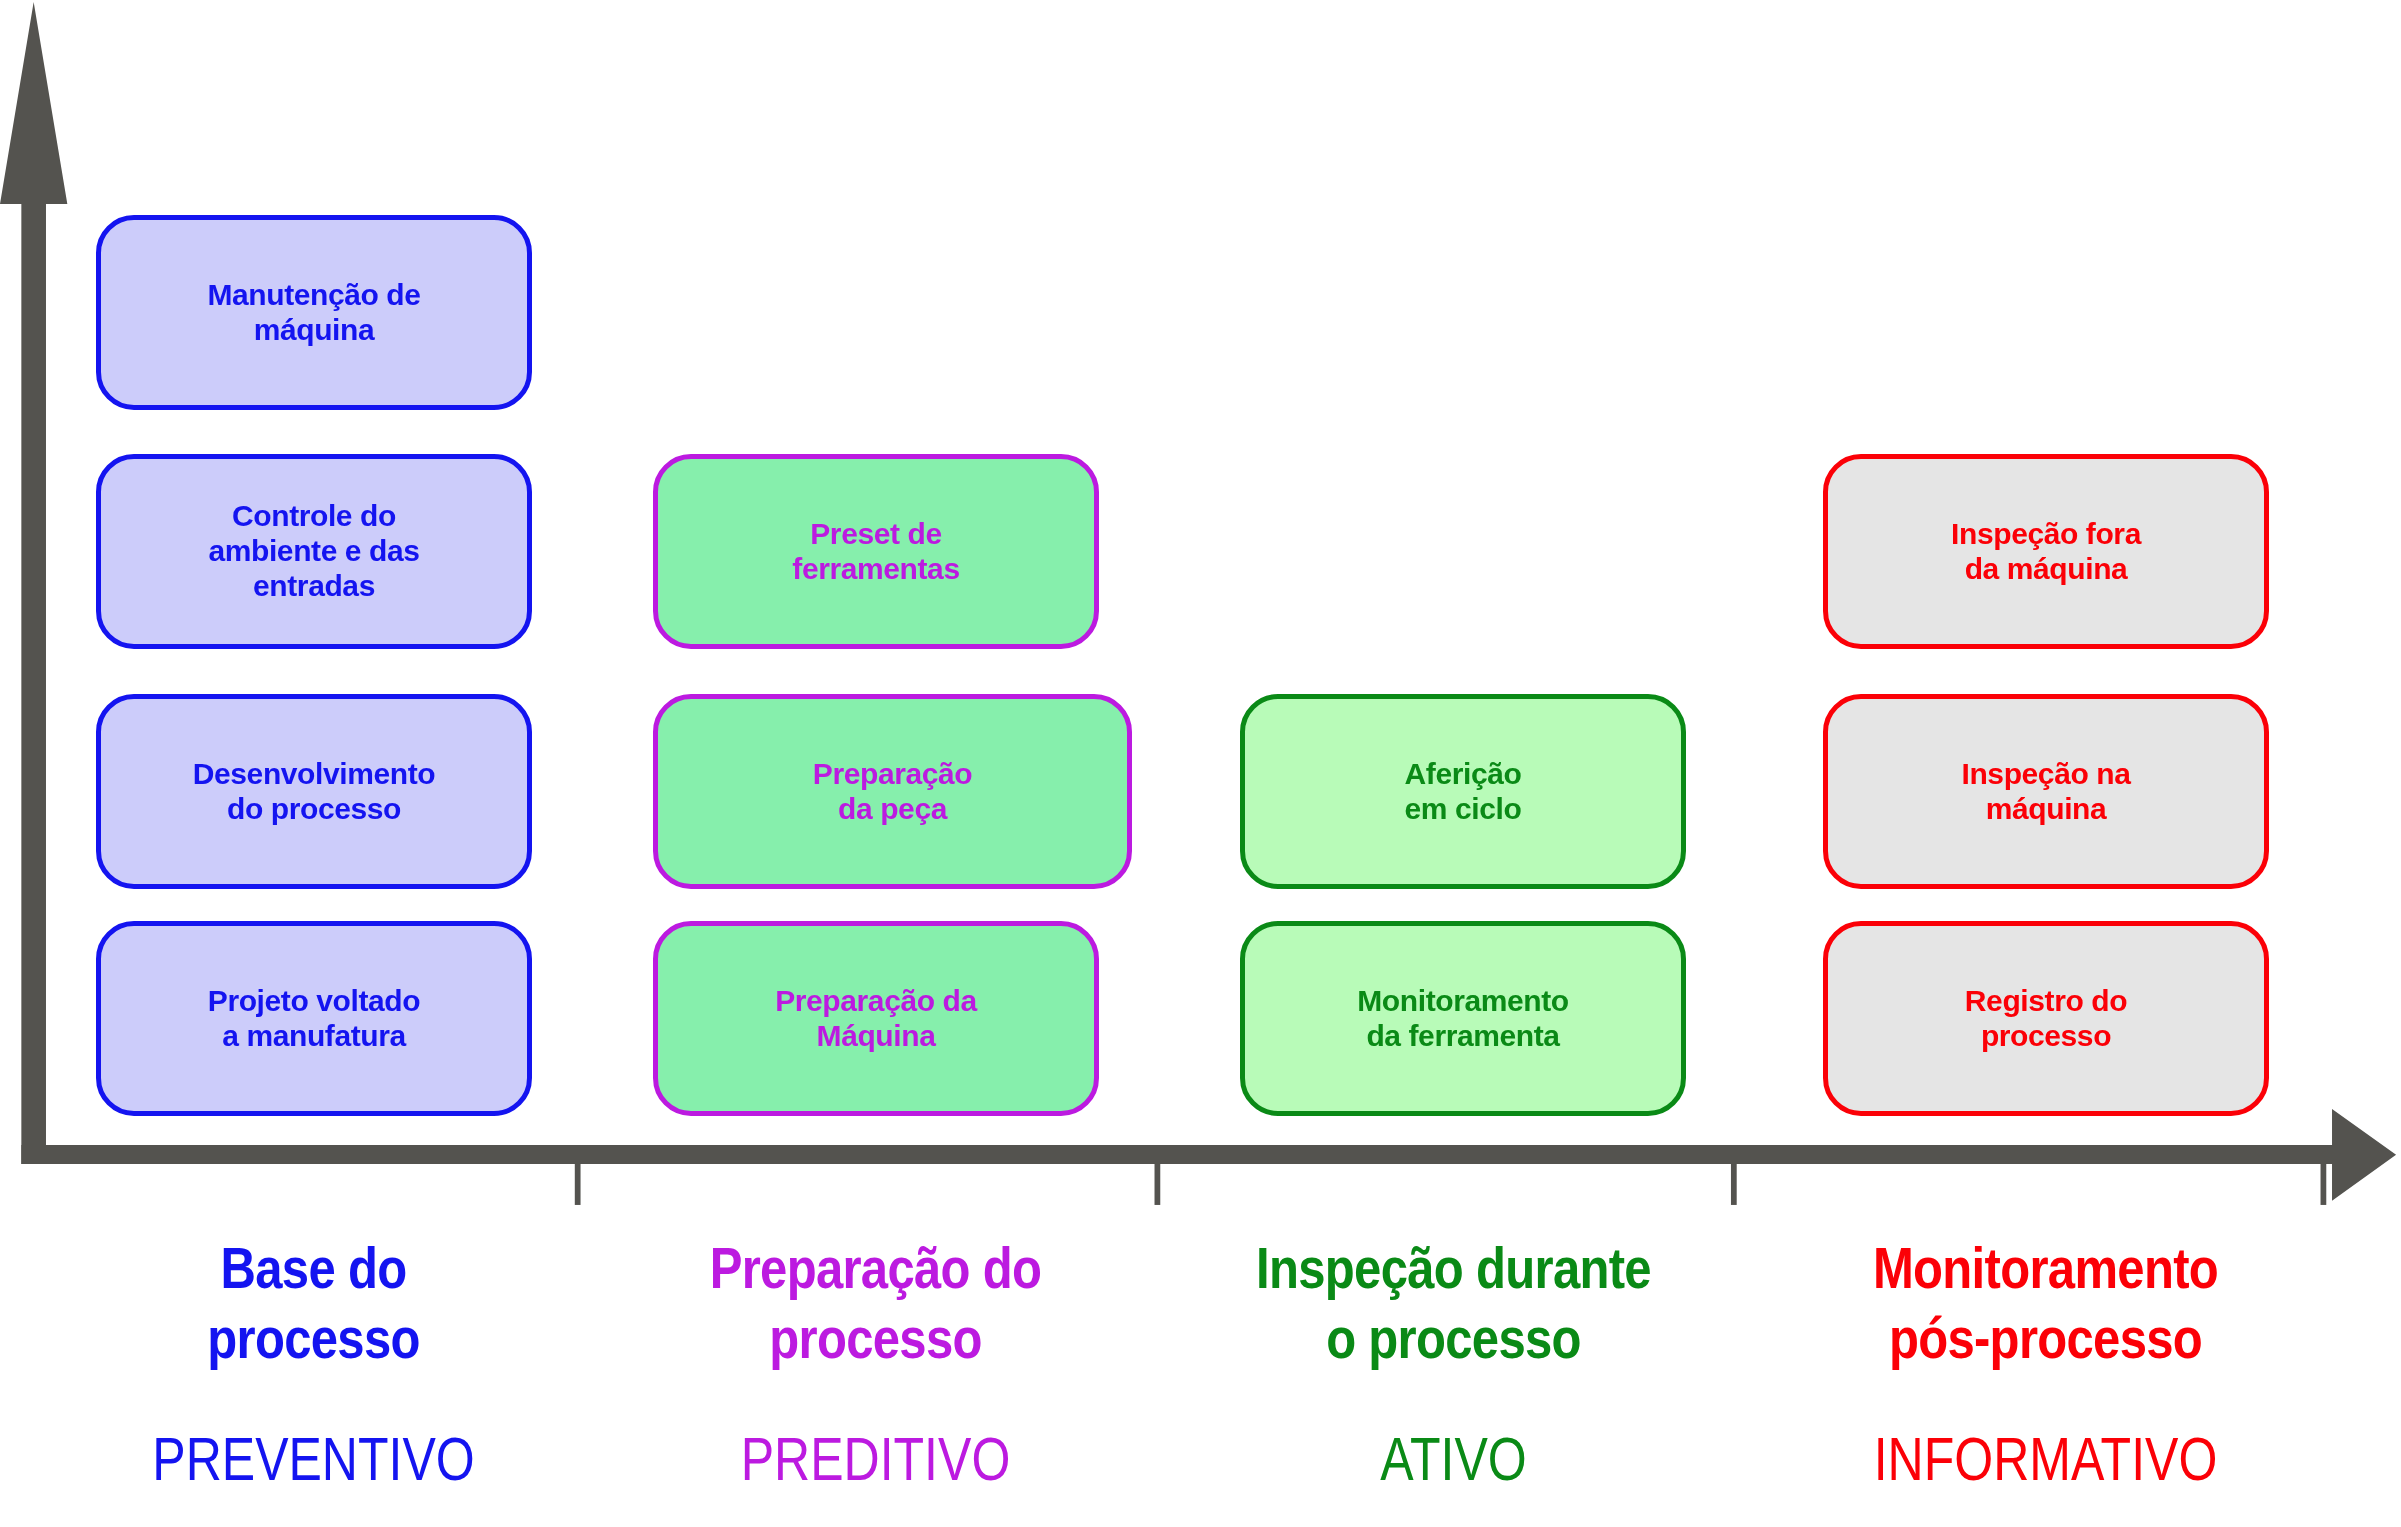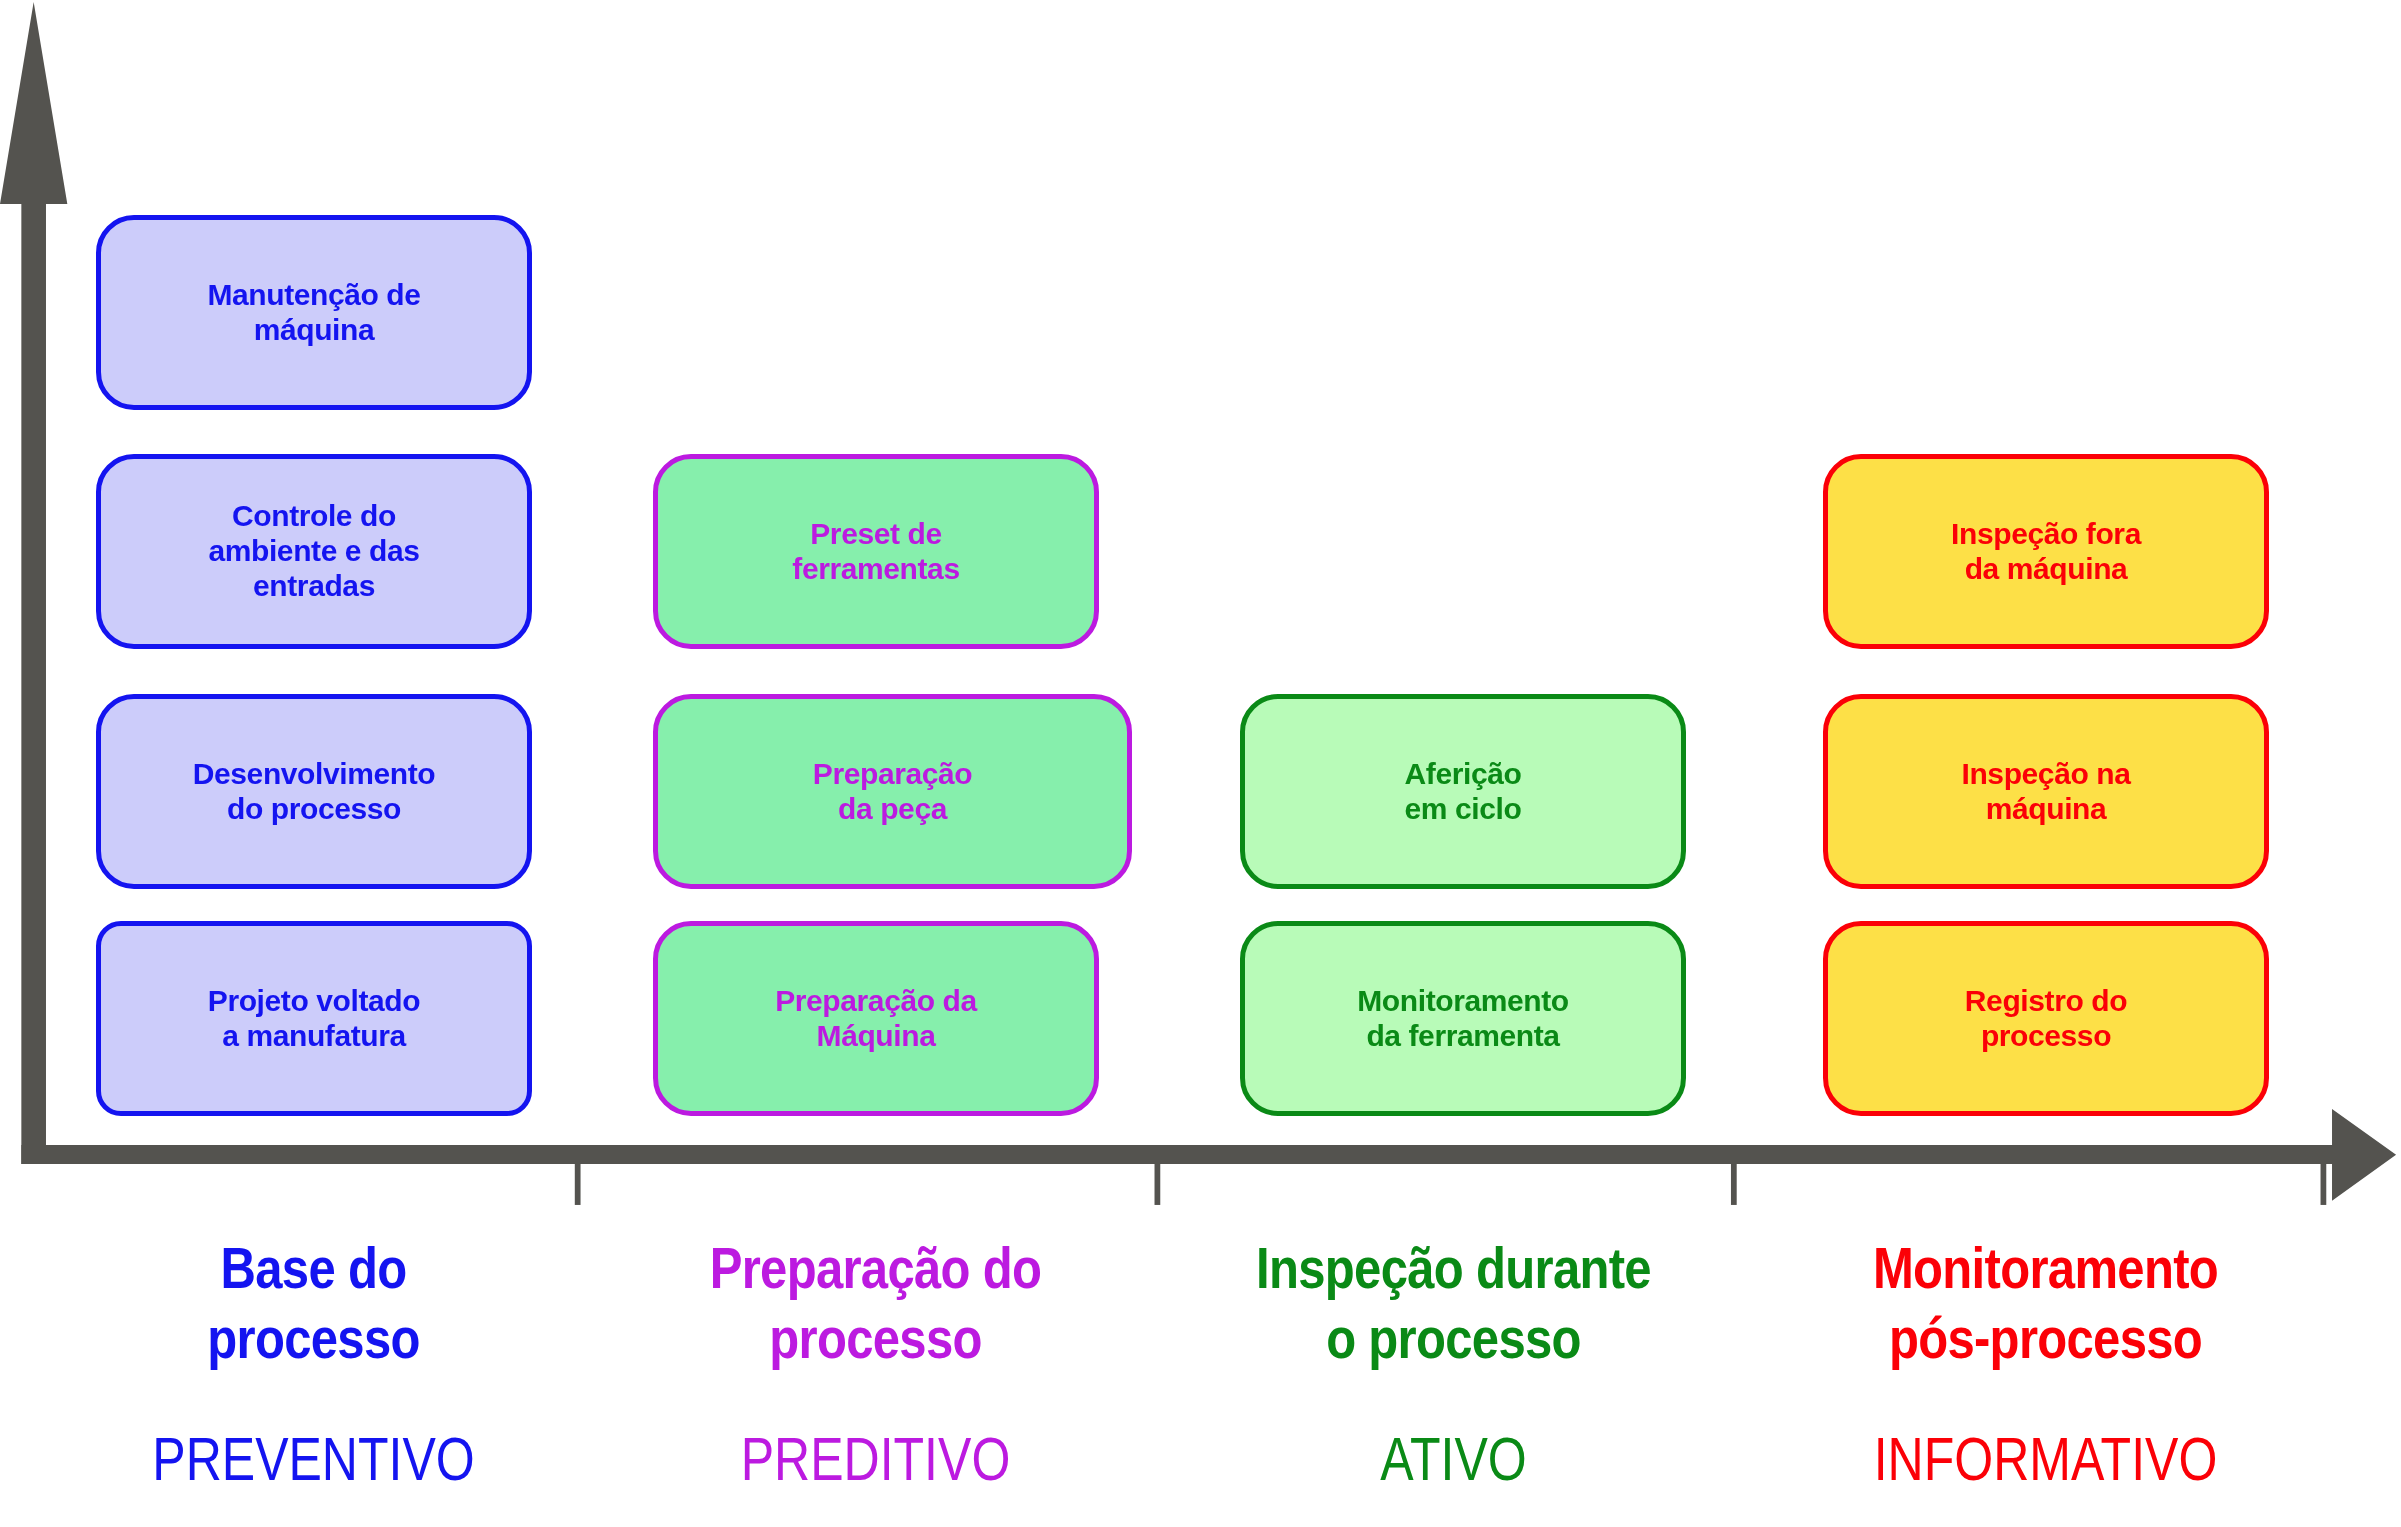--- a/index.html
+++ b/index.html
@@ -43,21 +43,21 @@
     font-size: 30px;
     line-height: 1.16;
     letter-spacing: -0.4px;
     padding: 3.3px 11.5px;
   }
   .node .lbl { display: block; }
 
   .c-blue    { background: #ccccfa; border-color: #1414f0; color: #1414f0; }
   .c-magenta { background: #86efac; border-color: #bc1ae0; color: #bc1ae0; }
   .c-green   { background: #b8fbb8; border-color: #0a8a16; color: #0a8a16; }
-  .c-red     { background: #fde047; border-color: #fb0007; color: #fb0007; justify-content: center; }
+  .c-red     { background: #e5e5e5; border-color: #fb0007; color: #fb0007; justify-content: center; }
 
   
   .cat-label {
     position: absolute;
     text-align: center;
     font-weight: bold;
     font-family: "Liberation Sans Narrow", "Liberation Sans", sans-serif;
     font-size: 57px;
     line-height: 1.22;
     letter-spacing: -0.8px;
@@ -100,21 +100,21 @@
 
   <div class="node c-blue" style="left:96px; top:215px; width:436px; height:195px;">
     <span class="lbl">Manutenção de<br>máquina</span>
   </div>
   <div class="node c-blue" style="left:96px; top:454px; width:436px; height:195px;">
     <span class="lbl">Controle do<br>ambiente e das<br>entradas</span>
   </div>
   <div class="node c-blue" style="left:96px; top:694px; width:436px; height:195px;">
     <span class="lbl">Desenvolvimento<br>do processo</span>
   </div>
-  <div class="node c-blue" style="left:96px; top:921px; width:436px; height:195px;border-radius:25px;">
+  <div class="node c-blue" style="left:96px; top:921px; width:436px; height:195px;">
     <span class="lbl">Projeto voltado<br>a manufatura</span>
   </div>
 
   <div class="node c-magenta" style="left:653px; top:454px; width:446px; height:195px;">
     <span class="lbl">Preset de<br>ferramentas</span>
   </div>
   <div class="node c-magenta" style="left:653px; top:694px; width:479px; height:195px;">
     <span class="lbl">Preparação<br>da peça</span>
   </div>
   <div class="node c-magenta" style="left:653px; top:921px; width:446px; height:195px;">

